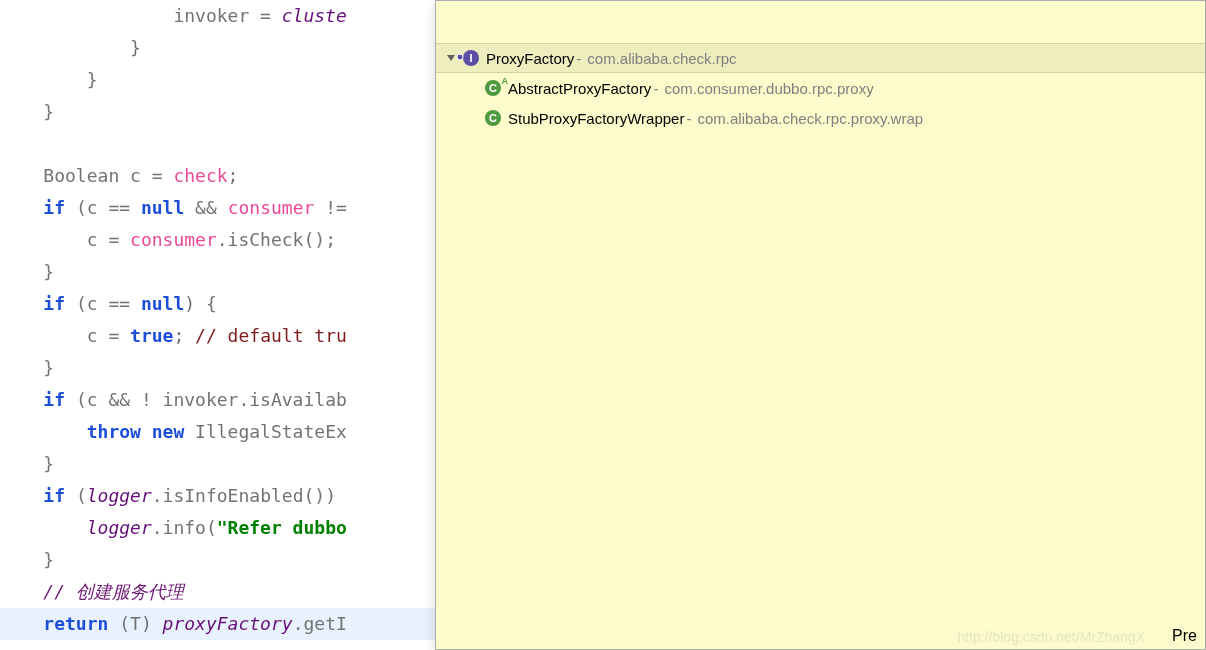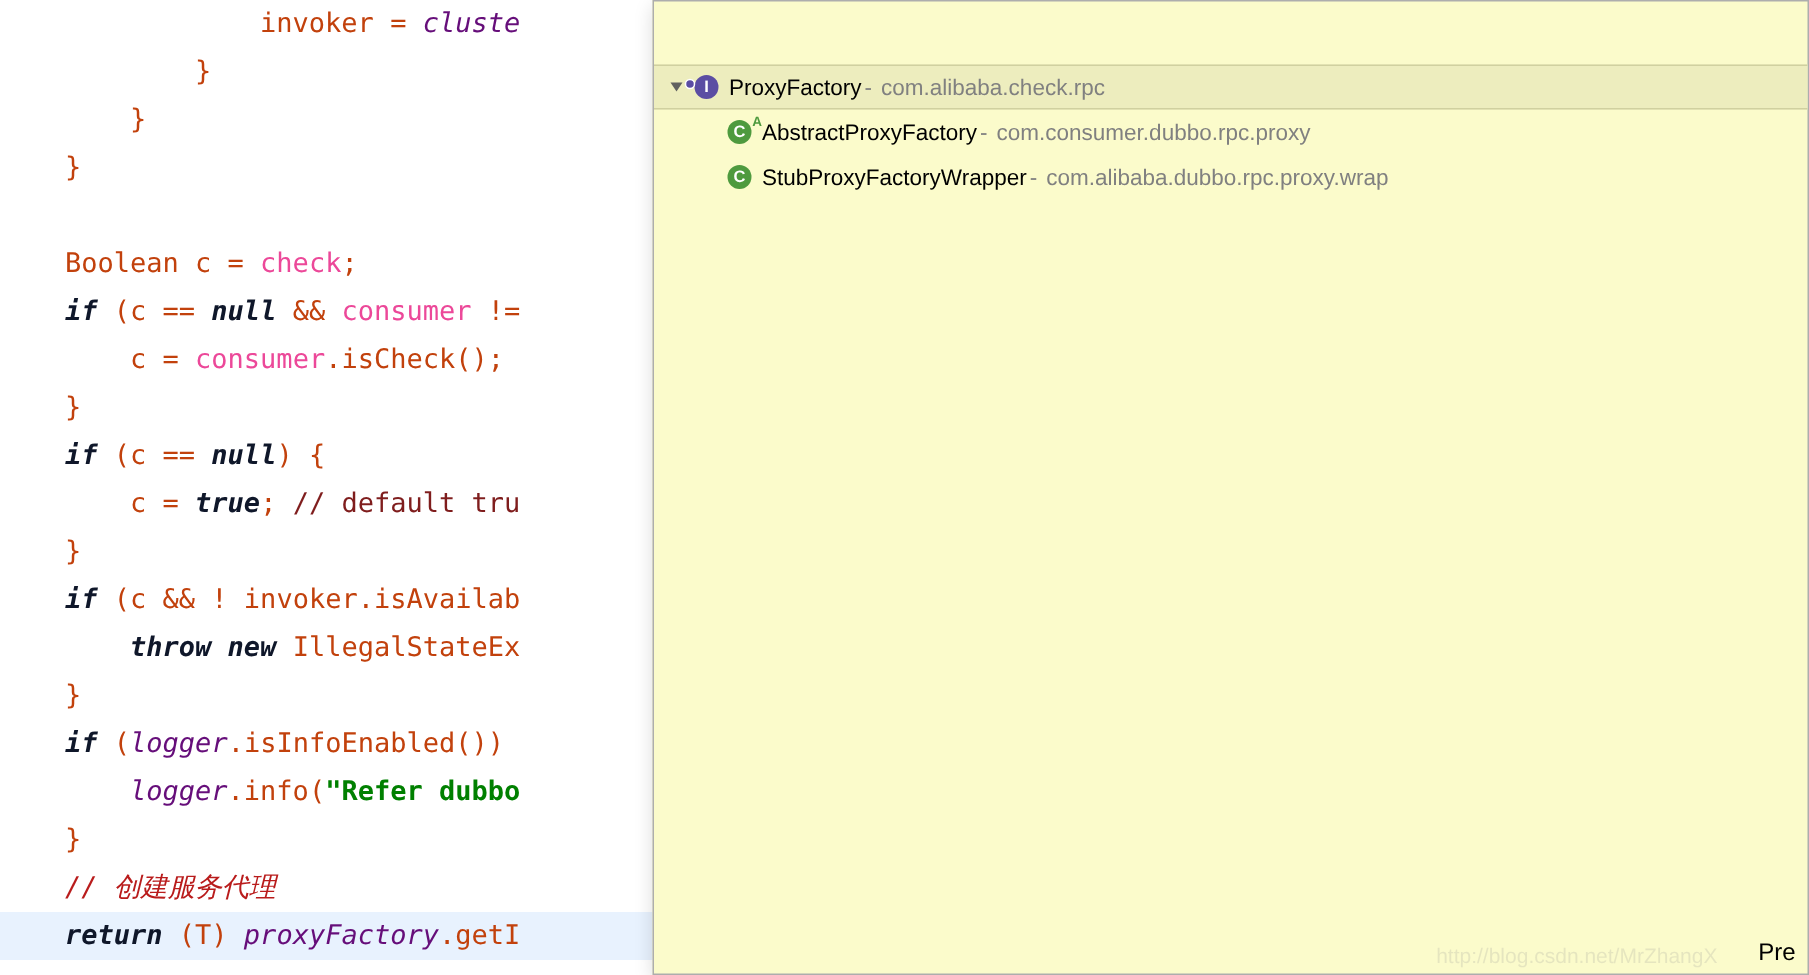--- a/index.html
+++ b/index.html
@@ -26,27 +26,27 @@
       line-height: 32px;
       white-space: pre;
     }
     .code-line {
       height: 32px;
       padding-left: 0;
     }
     .highlight-line {
       background: #e8f2fe;
     }
-    .kw { color: #0f172a; font-weight: bold; font-style: italic; }
+    .kw { color: #1d4ed8; font-weight: bold; }
     .field { color: #ec4899; }
     .string { color: #008000; font-weight: bold; }
     .comment { color: #7f1d1d; }
-    .comment-green { color: #b91c1c; font-style: italic; }
+    .comment-green { color: #701a75; font-style: italic; }
     .italic-ident { color: #660e7a; font-style: italic; }
-    .black { color: #c2410c; }
+    .black { color: #737373; }
     
     .popup {
       position: absolute;
       top: 0;
       left: 435px;
       width: 771px;
       height: 650px;
       background: #fbfbcb;
       border: 1px solid #adadad;
       box-shadow: 0 4px 12px rgba(0,0,0,0.15);
@@ -195,19 +195,19 @@
           <span class="tree-label-main">AbstractProxyFactory</span>
           <span class="sep"> - </span>
           <span class="tree-label-pkg">com.consumer.dubbo.rpc.proxy</span>
         </div>
         <div class="tree-row tree-indent-1">
           <span class="icon icon-class" style="position: relative;">
             <span class="circle">C</span>
           </span>
           <span class="tree-label-main">StubProxyFactoryWrapper</span>
           <span class="sep"> - </span>
-          <span class="tree-label-pkg">com.alibaba.dubbo.rpc.proxy.wrap</span>
+          <span class="tree-label-pkg">com.alibaba.check.rpc.proxy.wrap</span>
         </div>
       </div>
   </div>
   <div class="watermark">http://blog.csdn.net/MrZhangX</div>
   <div class="popup-footer">Pre</div>
 </div>
 
 </body></html>

